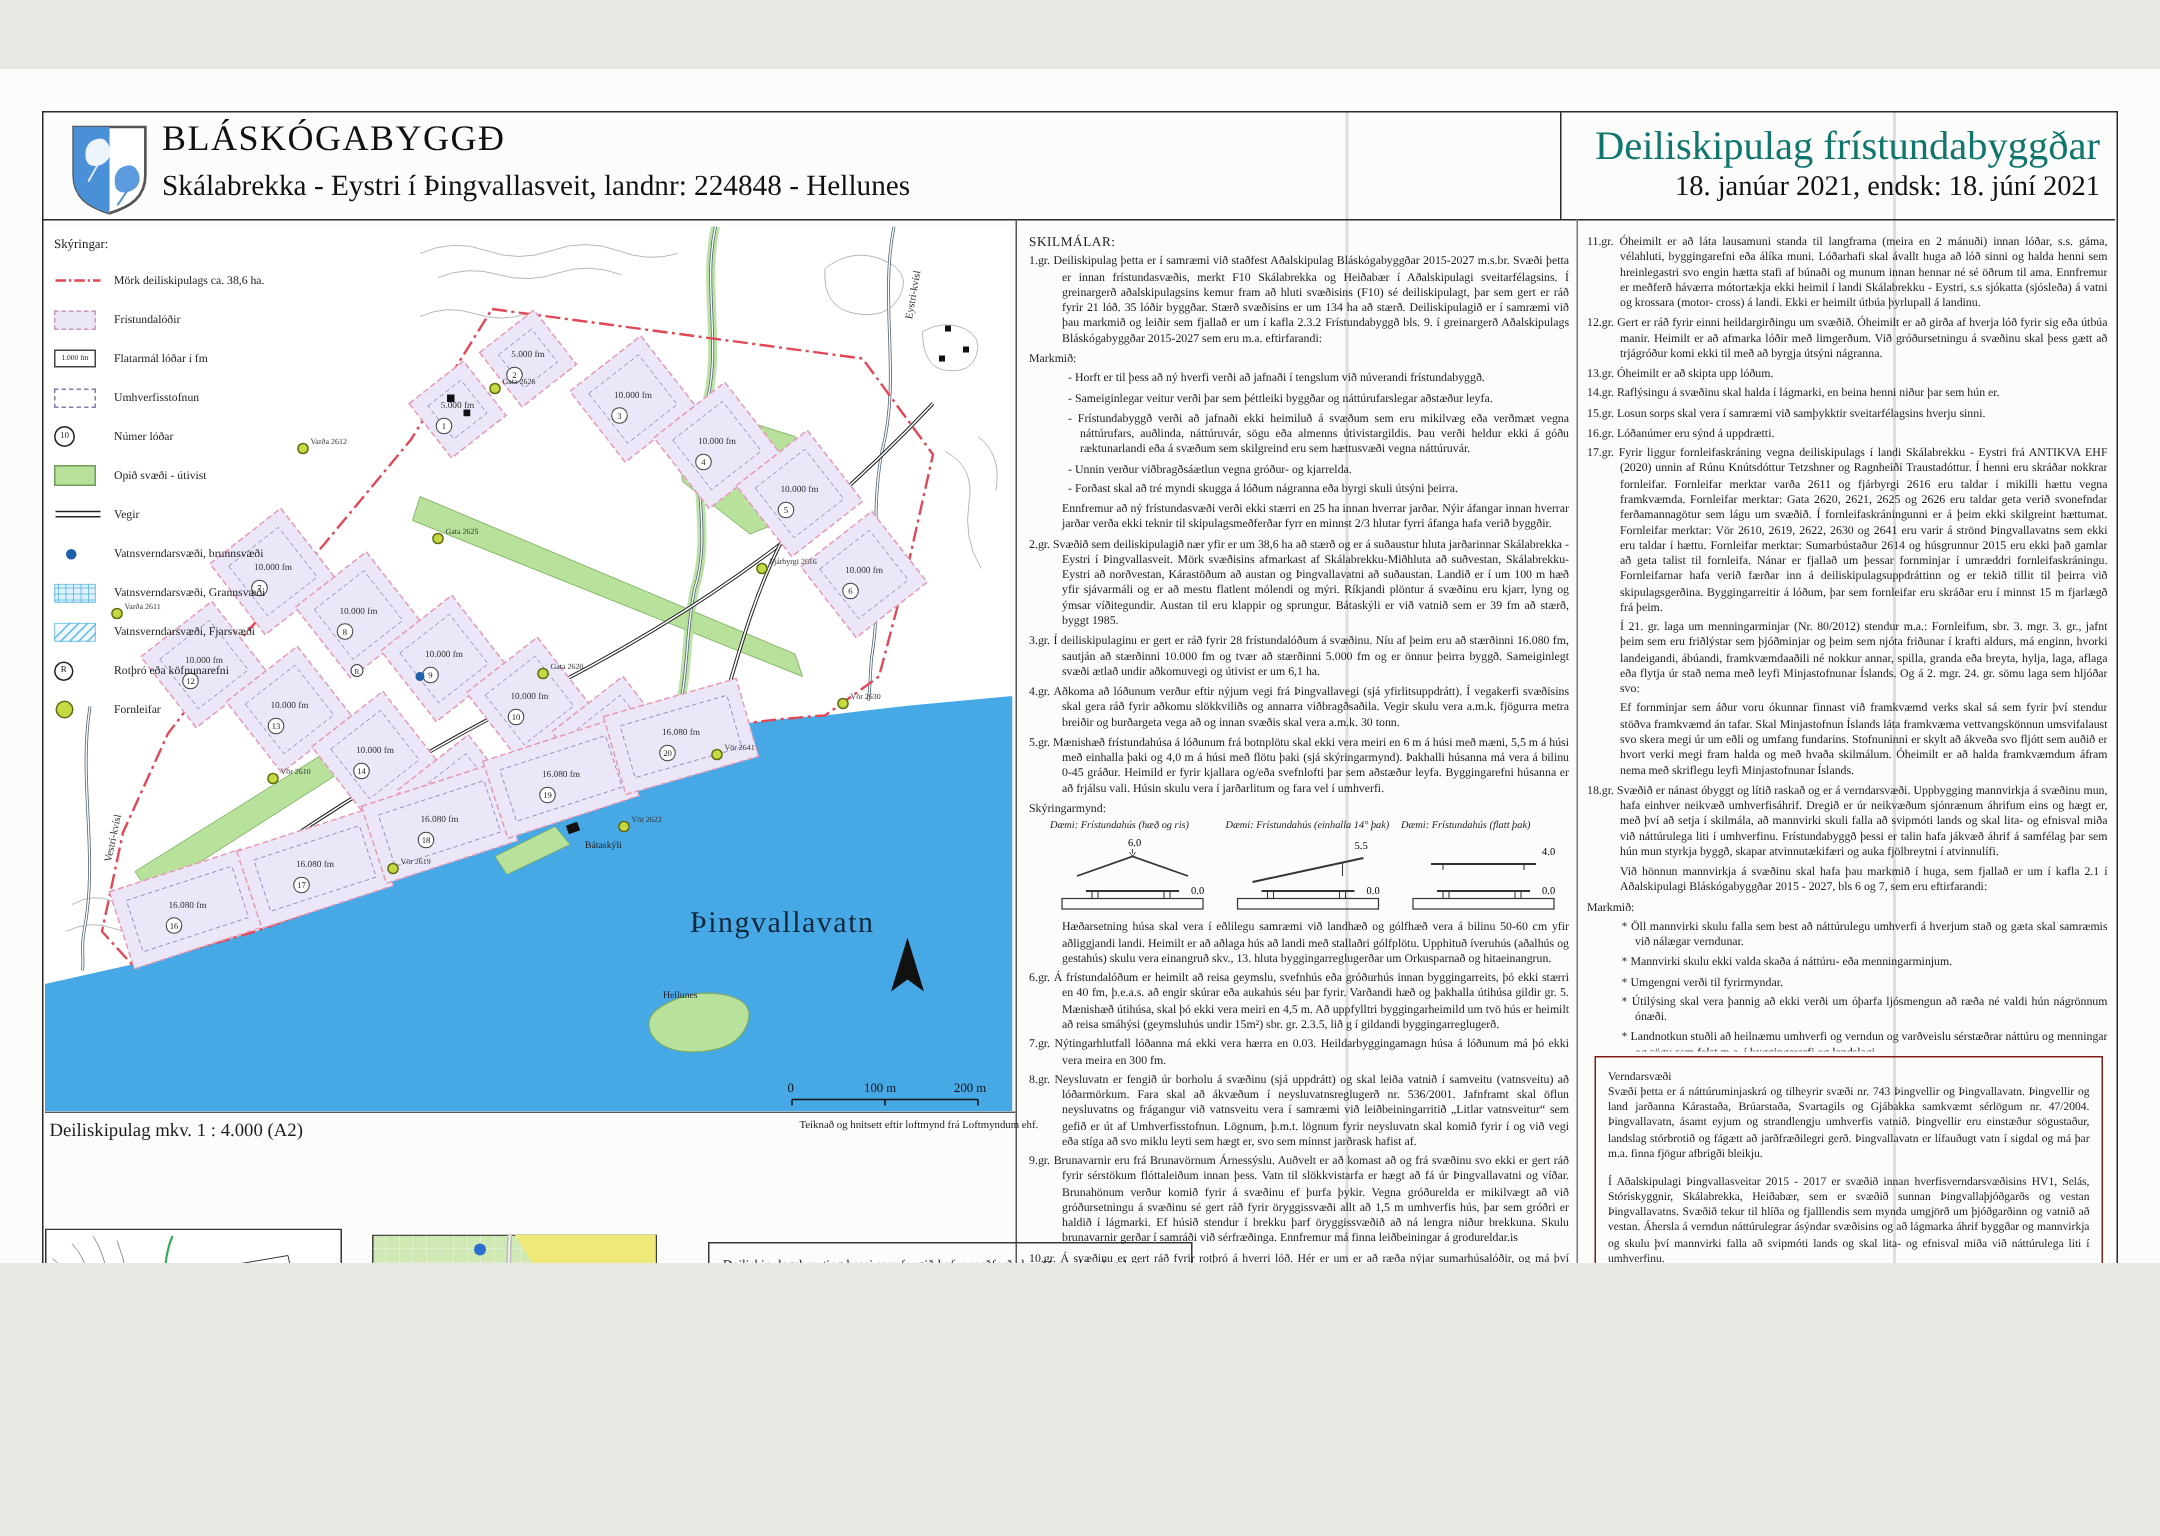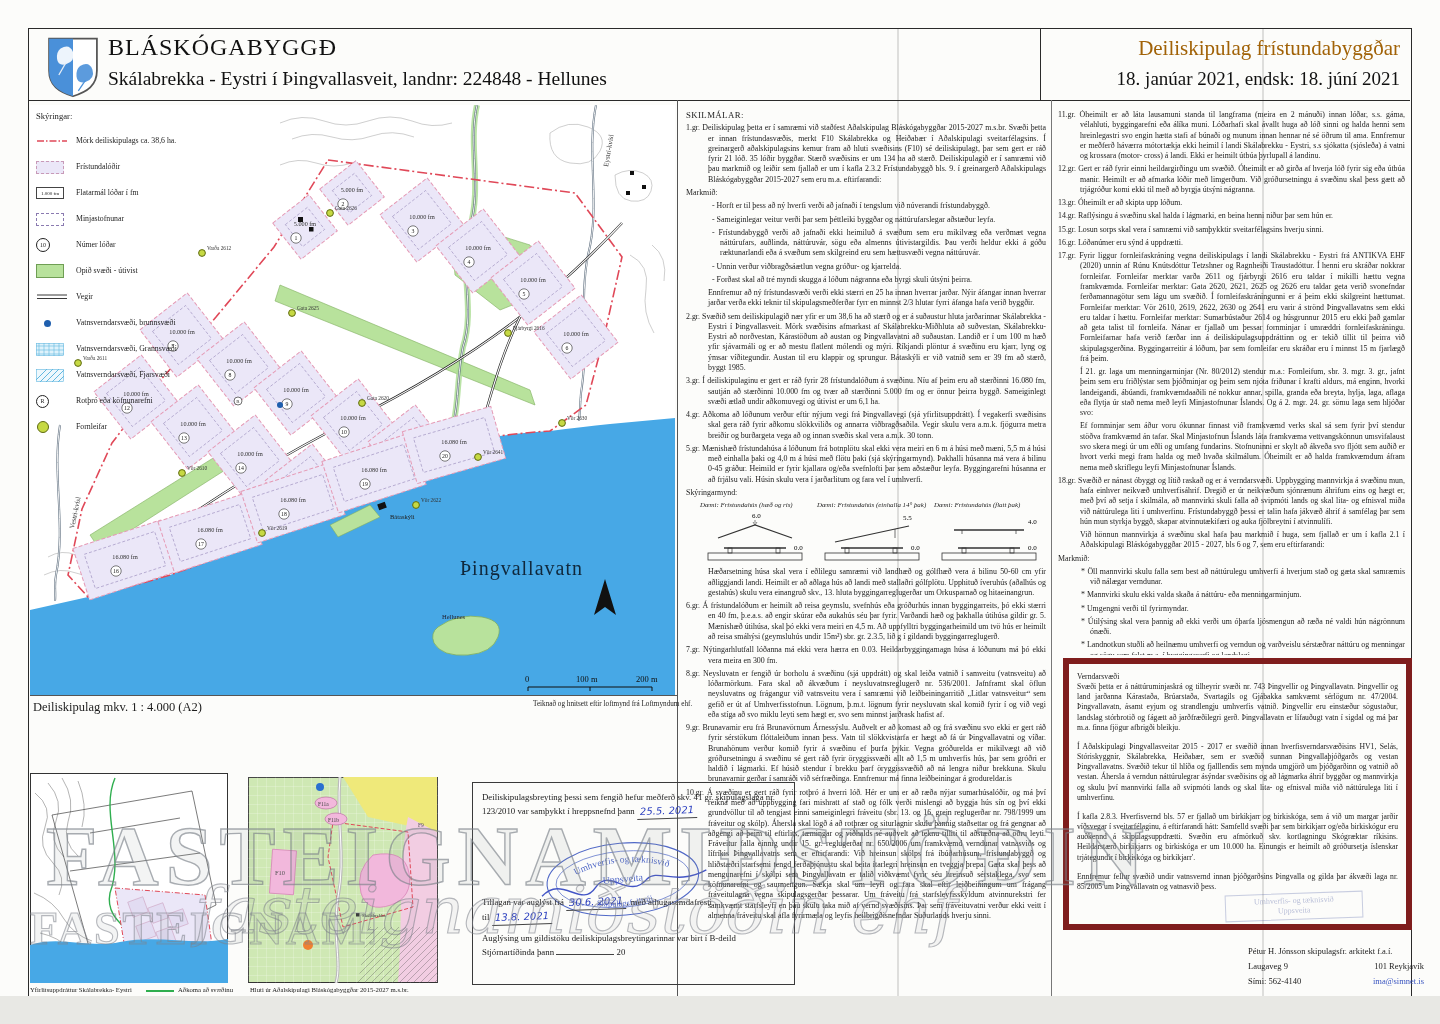--- a/index.html
+++ b/index.html
@@ -1,27 +1,27 @@
 <!DOCTYPE html>
 <html><head>
 <meta charset="utf-8">
 <style>
   html,body{margin:0;padding:0;background:#e8e8e4;}
-  .page{position:relative;width:1440px;height:996px;background:#fcfcfa;overflow:hidden;
-        font-family:"Liberation Serif","DejaVu Serif",serif;color:#1c1c1c;}
+  .page{position:relative;width:1440px;height:796px;background:#fcfcfa;overflow:hidden;
+        font-family:"Liberation Serif","DejaVu Serif",serif;color:#1c1c1c;margin-top:46px;}
   .abs{position:absolute;}
   
   .frame{left:28px;top:28px;width:1382px;height:968px;border:1.6px solid #2a2a2a;}
   .hline{background:#2a2a2a;height:1.4px;}
   .vline{background:#2a2a2a;width:1.4px;}
   .fold{background:rgba(40,40,40,.14);width:1.6px;}
   
   .muni-title{font-size:24px;letter-spacing:1px;color:#111;}
   .muni-sub{font-size:19.5px;color:#111;}
-  .r-title{font-size:21px;text-align:right;color:#a16207;}
+  .r-title{font-size:27px;text-align:right;color:#0f766e;}
   .r-date{font-size:19px;text-align:right;color:#111;}
   
   .legend{left:36px;top:112px;width:226px;font-size:7.8px;line-height:1.1;z-index:5;}
   .legend .ttl{font-size:8.6px;margin-bottom:7px;}
   .lrow{display:flex;align-items:center;height:26px;}
   .lsw{width:34px;display:flex;justify-content:flex-start;align-items:center;flex:0 0 34px;}
   .llab{padding-left:6px;}
   
   .col{position:absolute;font-size:7.9px;line-height:1.3;text-align:justify;z-index:4;}
   .col p{margin:0 0 3px 0;}
@@ -30,21 +30,21 @@
   .b1{padding-left:34px;text-indent:-8px;}
   .b1::before{content:"-  ";}
   .b2{padding-left:32px;text-indent:-9px;}
   .b2::before{content:"*  ";}
   .mh{padding-left:0;margin-top:2px;}
   .colttl{font-size:8.8px;letter-spacing:.4px;margin-bottom:2px;}
   .diagrow{display:flex;justify-content:space-between;margin:2px 0 2px 14px;}
   .diag{width:112px;text-align:center;}
   .diag .cap{font-style:italic;font-size:6.9px;text-align:left;white-space:nowrap;}
   
-  .vbox{left:1063px;top:658px;width:321px;height:244px;border:6px solid #7f1d1d;padding:8px;
+  .vbox{left:1063px;top:658px;width:321px;height:244px;border:1px solid #7f1d1d;padding:8px;
         font-size:7.7px;line-height:1.32;text-align:justify;z-index:3;overflow:hidden;}
   .vbox p{margin:0 0 9px 0;}
   
   .abox{left:472px;top:782px;width:303px;height:183px;border:1.2px solid #3a3a3a;padding:9px;
         font-size:8.8px;line-height:1.35;z-index:1;}
   .hand{font-family:"DejaVu Sans",sans-serif;font-style:italic;color:#2b3fbf;font-size:10px;
         display:inline-block;transform:rotate(-2deg);}
   .hand-u{border-bottom:1px solid #444;padding:0 3px;}
   .blank{display:inline-block;width:58px;border-bottom:1px solid #444;height:9px;}
   .stamp{position:absolute;left:62px;top:50px;transform:rotate(-5deg);opacity:.88;}
@@ -368,21 +368,21 @@
     <div class="lrow">
       <span class="lsw">
           <span style="width:26px;height:10px;border:0.8px solid #444;display:inline-flex;align-items:center;justify-content:center;font-size:5px;">1.000 fm</span>
         </span>
       <span class="llab">Flatarmál lóðar í fm</span>
     </div>
     <div class="lrow">
       <span class="lsw">
           <span style="width:26px;height:11px;border:1px dashed #8a7ab0;display:inline-block;"></span>
         </span>
-      <span class="llab">Minjastofnunar</span>
+      <span class="llab">Umhverfisstofnun</span>
     </div>
     <div class="lrow">
       <span class="lsw">
           <span style="width:12px;height:12px;border:1px solid #222;border-radius:50%;display:inline-flex;align-items:center;justify-content:center;font-size:6px;">10</span>
         </span>
       <span class="llab">Númer lóðar</span>
     </div>
     <div class="lrow">
       <span class="lsw">
           <span style="width:26px;height:12px;background:#b8e29c;border:1px solid #6f9e54;display:inline-block;"></span>

